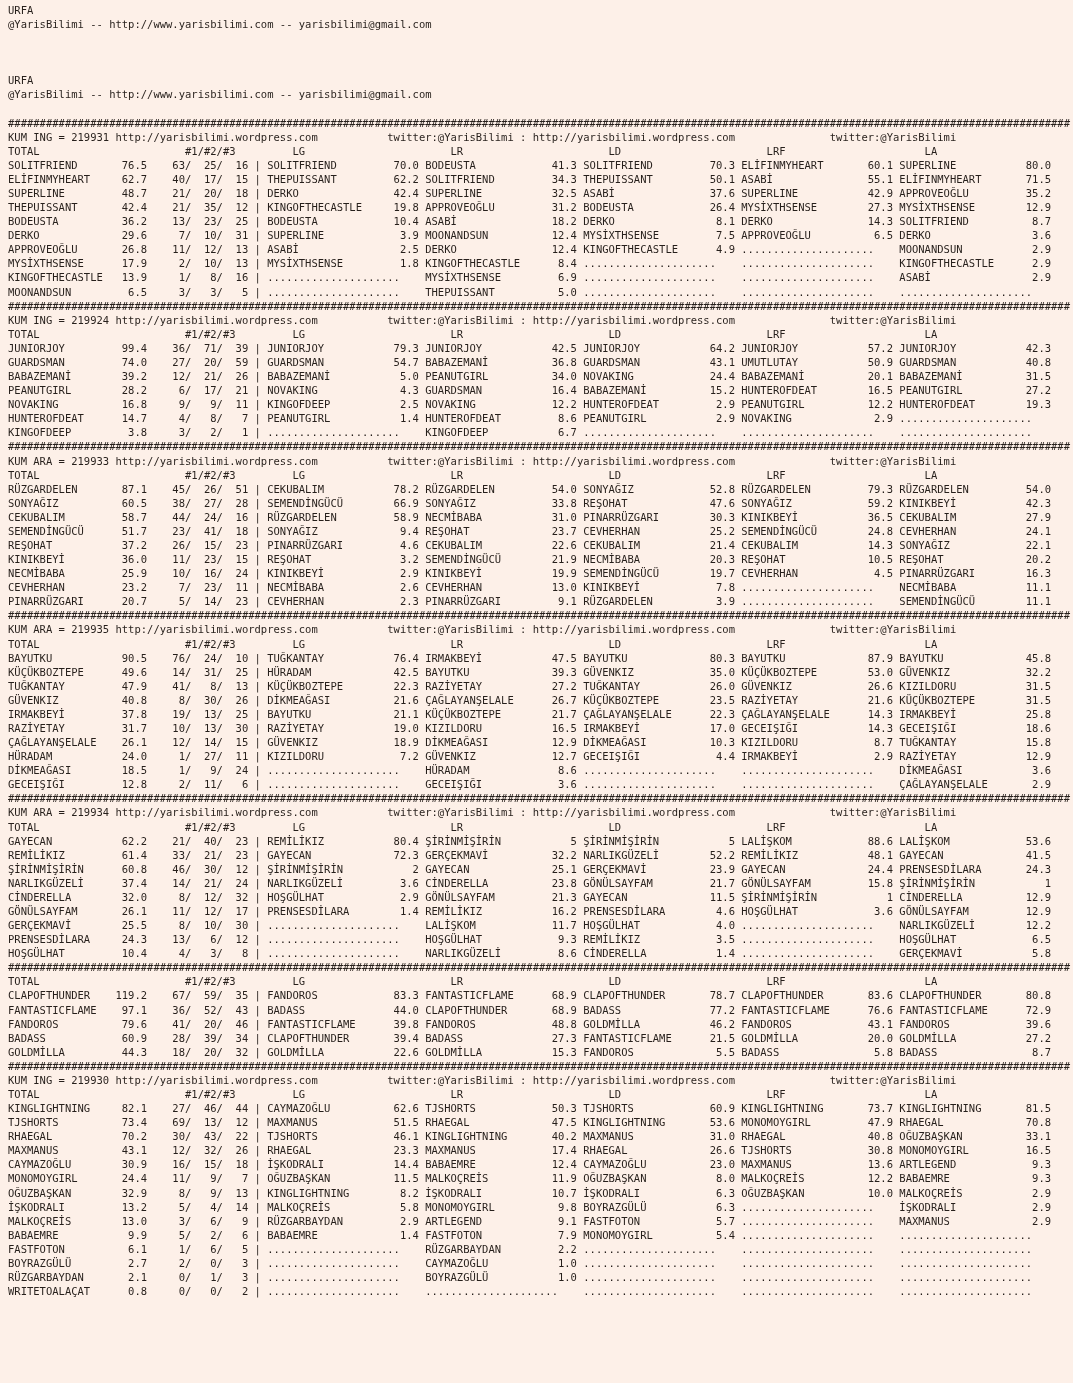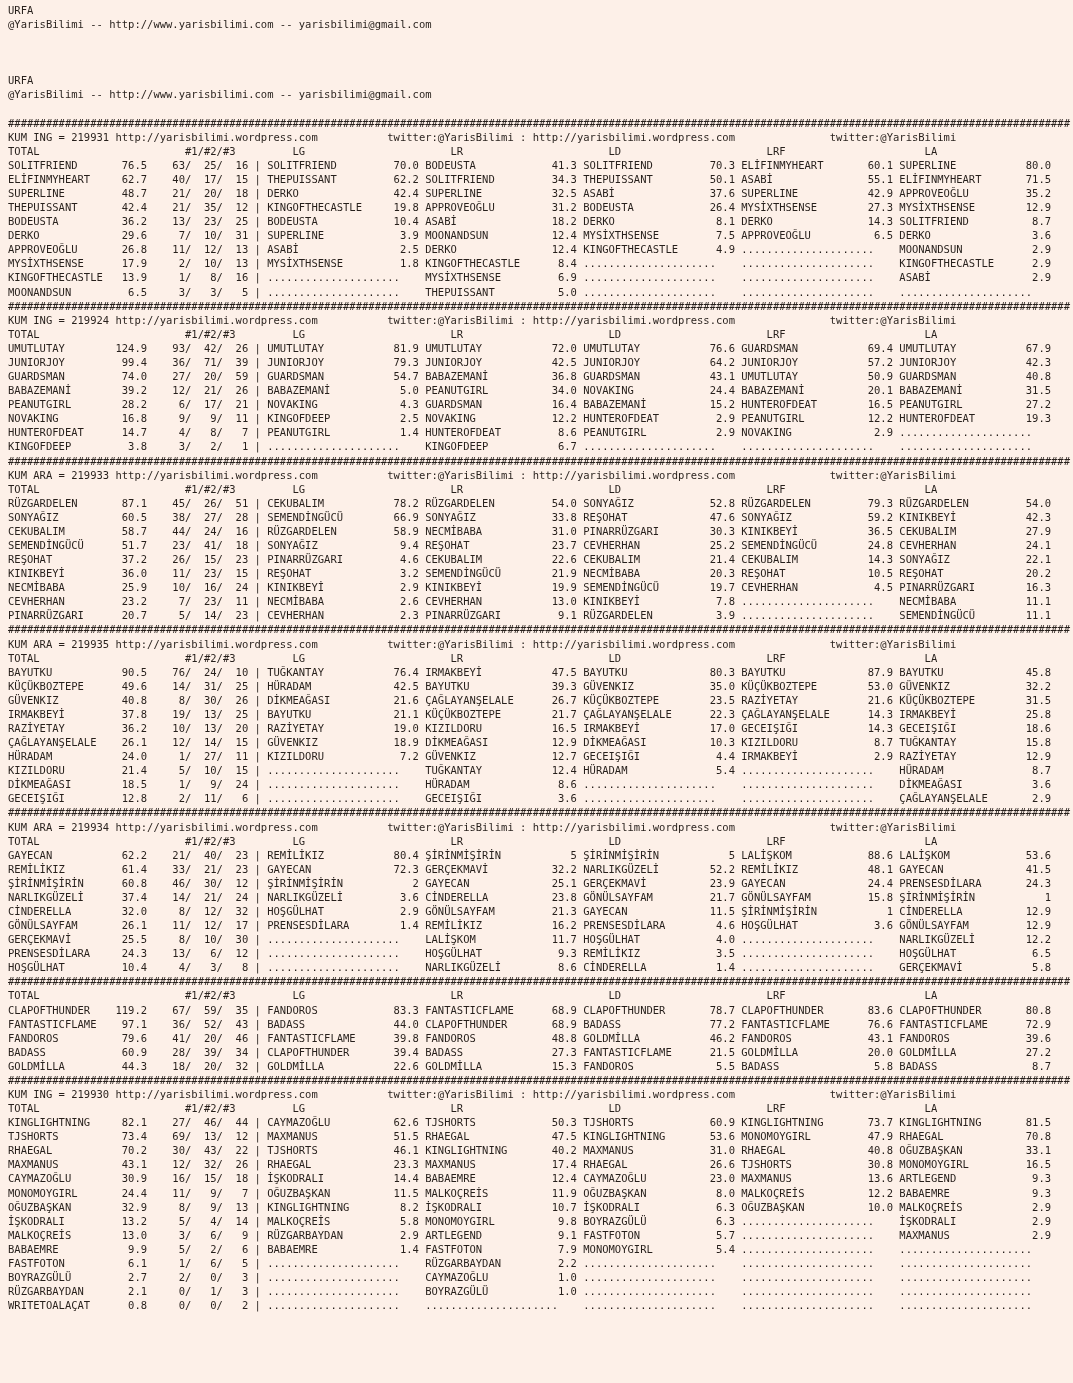--- a/index.html
+++ b/index.html
@@ -38,21 +38,20 @@
       <div class="line">THEPUISSANT       42.4    21/  35/  12 | KINGOFTHECASTLE     19.8 APPROVEOĞLU         31.2 BODEUSTA            26.4 MYSİXTHSENSE        27.3 MYSİXTHSENSE        12.9 </div>
       <div class="line">BODEUSTA          36.2    13/  23/  25 | BODEUSTA            10.4 ASABİ               18.2 DERKO                8.1 DERKO               14.3 SOLITFRIEND          8.7 </div>
       <div class="line">DERKO             29.6     7/  10/  31 | SUPERLINE            3.9 MOONANDSUN          12.4 MYSİXTHSENSE         7.5 APPROVEOĞLU          6.5 DERKO                3.6 </div>
       <div class="line">APPROVEOĞLU       26.8    11/  12/  13 | ASABİ                2.5 DERKO               12.4 KINGOFTHECASTLE      4.9 .....................    MOONANDSUN           2.9 </div>
       <div class="line">MYSİXTHSENSE      17.9     2/  10/  13 | MYSİXTHSENSE         1.8 KINGOFTHECASTLE      8.4 .....................    .....................    KINGOFTHECASTLE      2.9 </div>
       <div class="line">KINGOFTHECASTLE   13.9     1/   8/  16 | .....................    MYSİXTHSENSE         6.9 .....................    .....................    ASABİ                2.9 </div>
       <div class="line">MOONANDSUN         6.5     3/   3/   5 | .....................    THEPUISSANT          5.0 .....................    .....................    .....................    </div>
       <div class="line">########################################################################################################################################################################</div>
       <div class="line">KUM ING = 219924 http://yarisbilimi.wordpress.com           twitter:@YarisBilimi : http://yarisbilimi.wordpress.com               twitter:@YarisBilimi</div>
       <div class="line">TOTAL                       #1/#2/#3         LG                       LR                       LD                       LRF                      LA</div>
-      <div class="line">UMUTLUTAY        124.9    93/  42/  26 | UMUTLUTAY           81.9 UMUTLUTAY           72.0 UMUTLUTAY           76.6 GUARDSMAN           69.4 UMUTLUTAY           67.9 </div>
       <div class="line">JUNIORJOY         99.4    36/  71/  39 | JUNIORJOY           79.3 JUNIORJOY           42.5 JUNIORJOY           64.2 JUNIORJOY           57.2 JUNIORJOY           42.3 </div>
       <div class="line">GUARDSMAN         74.0    27/  20/  59 | GUARDSMAN           54.7 BABAZEMANİ          36.8 GUARDSMAN           43.1 UMUTLUTAY           50.9 GUARDSMAN           40.8 </div>
       <div class="line">BABAZEMANİ        39.2    12/  21/  26 | BABAZEMANİ           5.0 PEANUTGIRL          34.0 NOVAKING            24.4 BABAZEMANİ          20.1 BABAZEMANİ          31.5 </div>
       <div class="line">PEANUTGIRL        28.2     6/  17/  21 | NOVAKING             4.3 GUARDSMAN           16.4 BABAZEMANİ          15.2 HUNTEROFDEAT        16.5 PEANUTGIRL          27.2 </div>
       <div class="line">NOVAKING          16.8     9/   9/  11 | KINGOFDEEP           2.5 NOVAKING            12.2 HUNTEROFDEAT         2.9 PEANUTGIRL          12.2 HUNTEROFDEAT        19.3 </div>
       <div class="line">HUNTEROFDEAT      14.7     4/   8/   7 | PEANUTGIRL           1.4 HUNTEROFDEAT         8.6 PEANUTGIRL           2.9 NOVAKING             2.9 .....................    </div>
       <div class="line">KINGOFDEEP         3.8     3/   2/   1 | .....................    KINGOFDEEP           6.7 .....................    .....................    .....................    </div>
       <div class="line">########################################################################################################################################################################</div>
       <div class="line">KUM ARA = 219933 http://yarisbilimi.wordpress.com           twitter:@YarisBilimi : http://yarisbilimi.wordpress.com               twitter:@YarisBilimi</div>
       <div class="line">TOTAL                       #1/#2/#3         LG                       LR                       LD                       LRF                      LA</div>
@@ -63,26 +62,26 @@
       <div class="line">REŞOHAT           37.2    26/  15/  23 | PINARRÜZGARI         4.6 CEKUBALIM           22.6 CEKUBALIM           21.4 CEKUBALIM           14.3 SONYAĞIZ            22.1 </div>
       <div class="line">KINIKBEYİ         36.0    11/  23/  15 | REŞOHAT              3.2 SEMENDİNGÜCÜ        21.9 NECMİBABA           20.3 REŞOHAT             10.5 REŞOHAT             20.2 </div>
       <div class="line">NECMİBABA         25.9    10/  16/  24 | KINIKBEYİ            2.9 KINIKBEYİ           19.9 SEMENDİNGÜCÜ        19.7 CEVHERHAN            4.5 PINARRÜZGARI        16.3 </div>
       <div class="line">CEVHERHAN         23.2     7/  23/  11 | NECMİBABA            2.6 CEVHERHAN           13.0 KINIKBEYİ            7.8 .....................    NECMİBABA           11.1 </div>
       <div class="line">PINARRÜZGARI      20.7     5/  14/  23 | CEVHERHAN            2.3 PINARRÜZGARI         9.1 RÜZGARDELEN          3.9 .....................    SEMENDİNGÜCÜ        11.1 </div>
       <div class="line">########################################################################################################################################################################</div>
       <div class="line">KUM ARA = 219935 http://yarisbilimi.wordpress.com           twitter:@YarisBilimi : http://yarisbilimi.wordpress.com               twitter:@YarisBilimi</div>
       <div class="line">TOTAL                       #1/#2/#3         LG                       LR                       LD                       LRF                      LA</div>
       <div class="line">BAYUTKU           90.5    76/  24/  10 | TUĞKANTAY           76.4 IRMAKBEYİ           47.5 BAYUTKU             80.3 BAYUTKU             87.9 BAYUTKU             45.8 </div>
       <div class="line">KÜÇÜKBOZTEPE      49.6    14/  31/  25 | HÜRADAM             42.5 BAYUTKU             39.3 GÜVENKIZ            35.0 KÜÇÜKBOZTEPE        53.0 GÜVENKIZ            32.2 </div>
+      <div class="line">TUĞKANTAY         47.9    41/   8/  13 | KÜÇÜKBOZTEPE        22.3 RAZİYETAY           27.2 TUĞKANTAY           26.0 GÜVENKIZ            26.6 KIZILDORU           31.5 </div>
       <div class="line">GÜVENKIZ          40.8     8/  30/  26 | DİKMEAĞASI          21.6 ÇAĞLAYANŞELALE      26.7 KÜÇÜKBOZTEPE        23.5 RAZİYETAY           21.6 KÜÇÜKBOZTEPE        31.5 </div>
       <div class="line">IRMAKBEYİ         37.8    19/  13/  25 | BAYUTKU             21.1 KÜÇÜKBOZTEPE        21.7 ÇAĞLAYANŞELALE      22.3 ÇAĞLAYANŞELALE      14.3 IRMAKBEYİ           25.8 </div>
-      <div class="line">RAZİYETAY         36.2    10/  13/  20 | RAZİYETAY           19.0 KIZILDORU           16.5 IRMAKBEYİ           17.0 GECEIŞIĞI           14.3 GECEIŞIĞI           18.6 </div>
+      <div class="line">RAZİYETAY         31.7    10/  13/  30 | RAZİYETAY           19.0 KIZILDORU           16.5 IRMAKBEYİ           17.0 GECEIŞIĞI           14.3 GECEIŞIĞI           18.6 </div>
       <div class="line">ÇAĞLAYANŞELALE    26.1    12/  14/  15 | GÜVENKIZ            18.9 DİKMEAĞASI          12.9 DİKMEAĞASI          10.3 KIZILDORU            8.7 TUĞKANTAY           15.8 </div>
       <div class="line">HÜRADAM           24.0     1/  27/  11 | KIZILDORU            7.2 GÜVENKIZ            12.7 GECEIŞIĞI            4.4 IRMAKBEYİ            2.9 RAZİYETAY           12.9 </div>
-      <div class="line">KIZILDORU         21.4     5/  10/  15 | .....................    TUĞKANTAY           12.4 HÜRADAM              5.4 .....................    HÜRADAM              8.7 </div>
       <div class="line">DİKMEAĞASI        18.5     1/   9/  24 | .....................    HÜRADAM              8.6 .....................    .....................    DİKMEAĞASI           3.6 </div>
       <div class="line">GECEIŞIĞI         12.8     2/  11/   6 | .....................    GECEIŞIĞI            3.6 .....................    .....................    ÇAĞLAYANŞELALE       2.9 </div>
       <div class="line">########################################################################################################################################################################</div>
       <div class="line">KUM ARA = 219934 http://yarisbilimi.wordpress.com           twitter:@YarisBilimi : http://yarisbilimi.wordpress.com               twitter:@YarisBilimi</div>
       <div class="line">TOTAL                       #1/#2/#3         LG                       LR                       LD                       LRF                      LA</div>
       <div class="line">GAYECAN           62.2    21/  40/  23 | REMİLİKIZ           80.4 ŞİRİNMİŞİRİN           5 ŞİRİNMİŞİRİN           5 LALİŞKOM            88.6 LALİŞKOM            53.6 </div>
       <div class="line">REMİLİKIZ         61.4    33/  21/  23 | GAYECAN             72.3 GERÇEKMAVİ          32.2 NARLIKGÜZELİ        52.2 REMİLİKIZ           48.1 GAYECAN             41.5 </div>
       <div class="line">ŞİRİNMİŞİRİN      60.8    46/  30/  12 | ŞİRİNMİŞİRİN           2 GAYECAN             25.1 GERÇEKMAVİ          23.9 GAYECAN             24.4 PRENSESDİLARA       24.3 </div>
       <div class="line">NARLIKGÜZELİ      37.4    14/  21/  24 | NARLIKGÜZELİ         3.6 CİNDERELLA          23.8 GÖNÜLSAYFAM         21.7 GÖNÜLSAYFAM         15.8 ŞİRİNMİŞİRİN           1 </div>
       <div class="line">CİNDERELLA        32.0     8/  12/  32 | HOŞGÜLHAT            2.9 GÖNÜLSAYFAM         21.3 GAYECAN             11.5 ŞİRİNMİŞİRİN           1 CİNDERELLA          12.9 </div>

